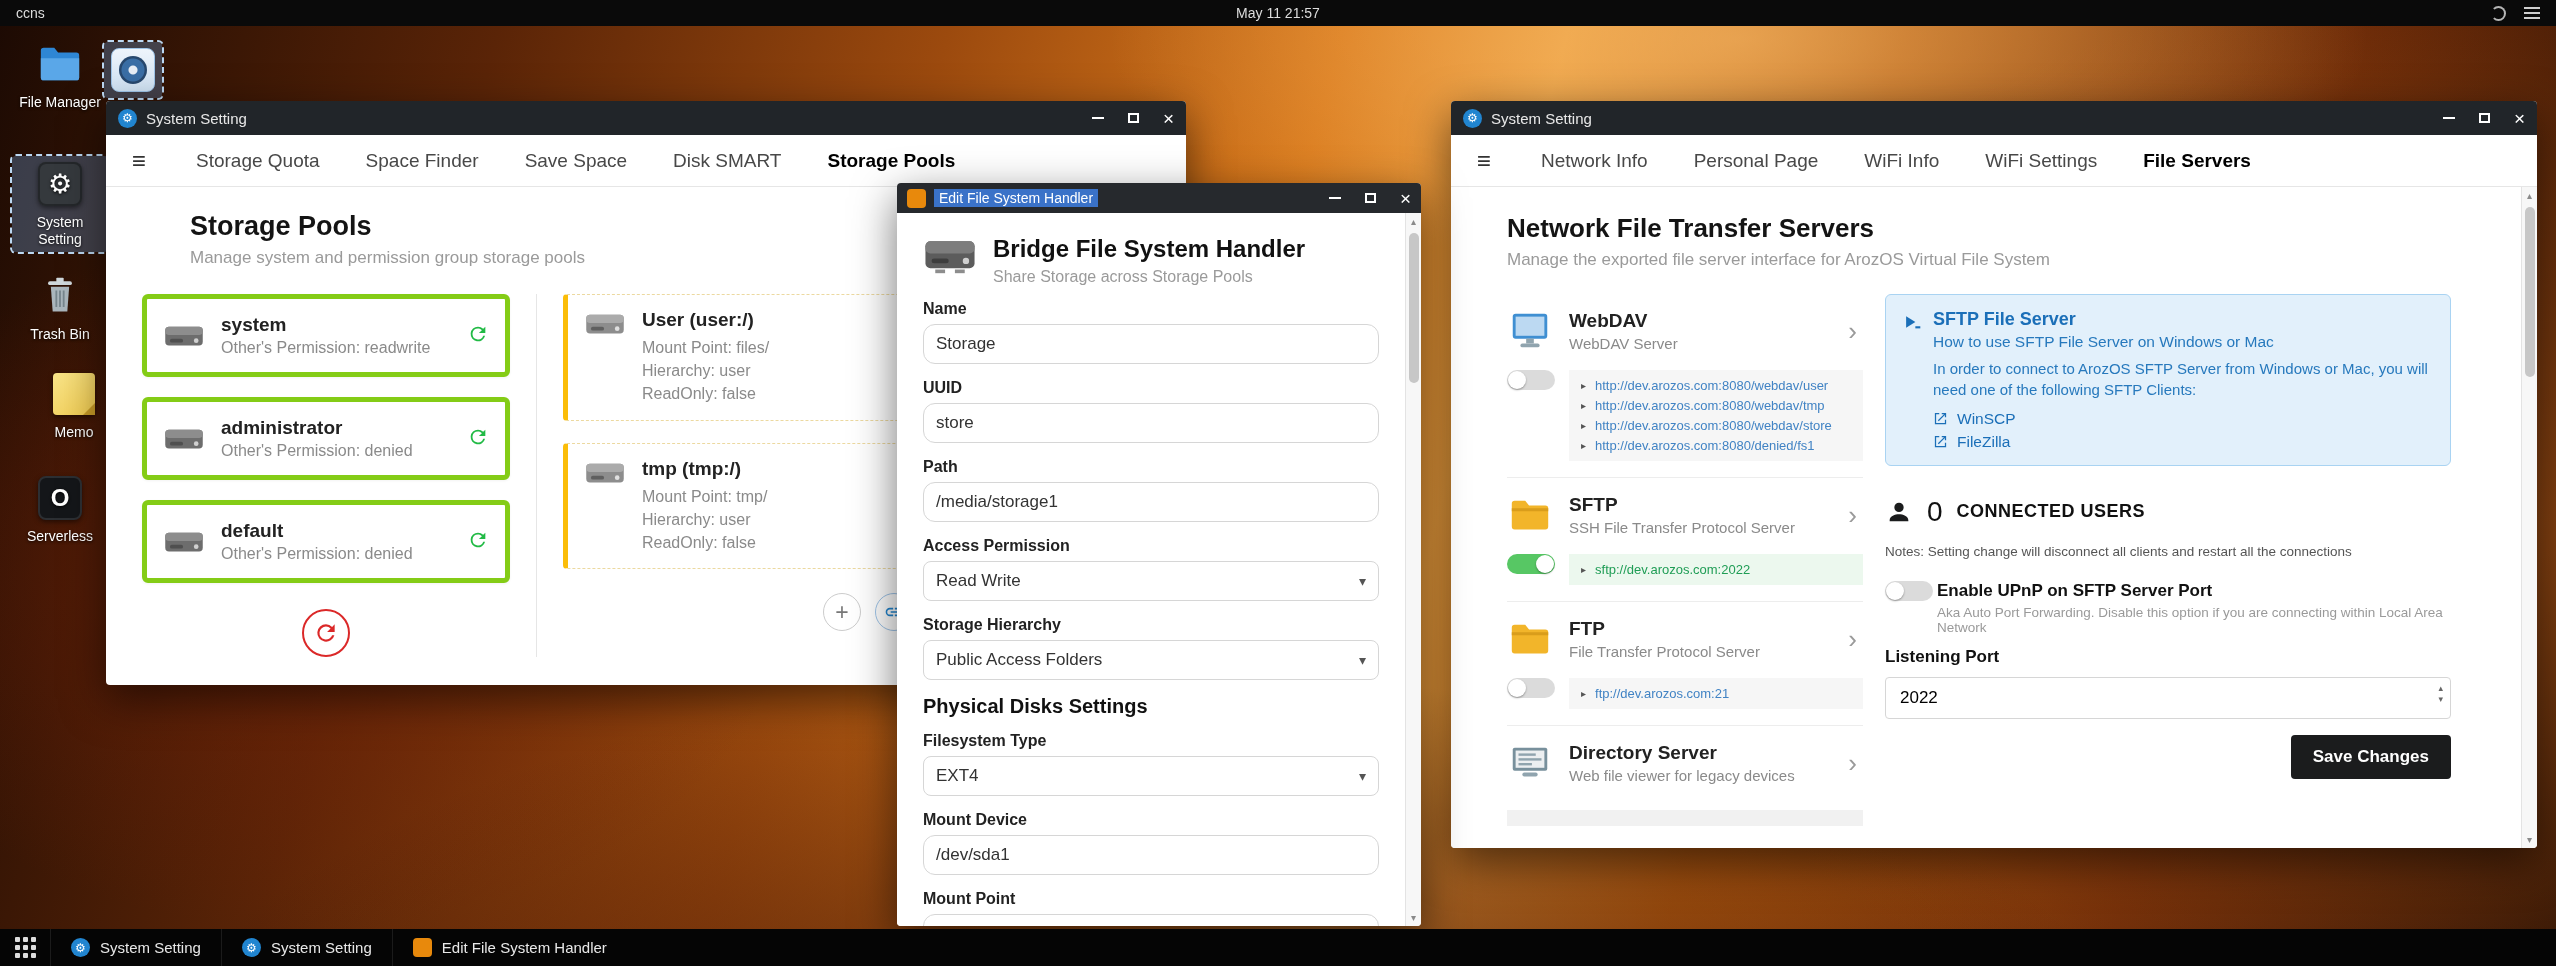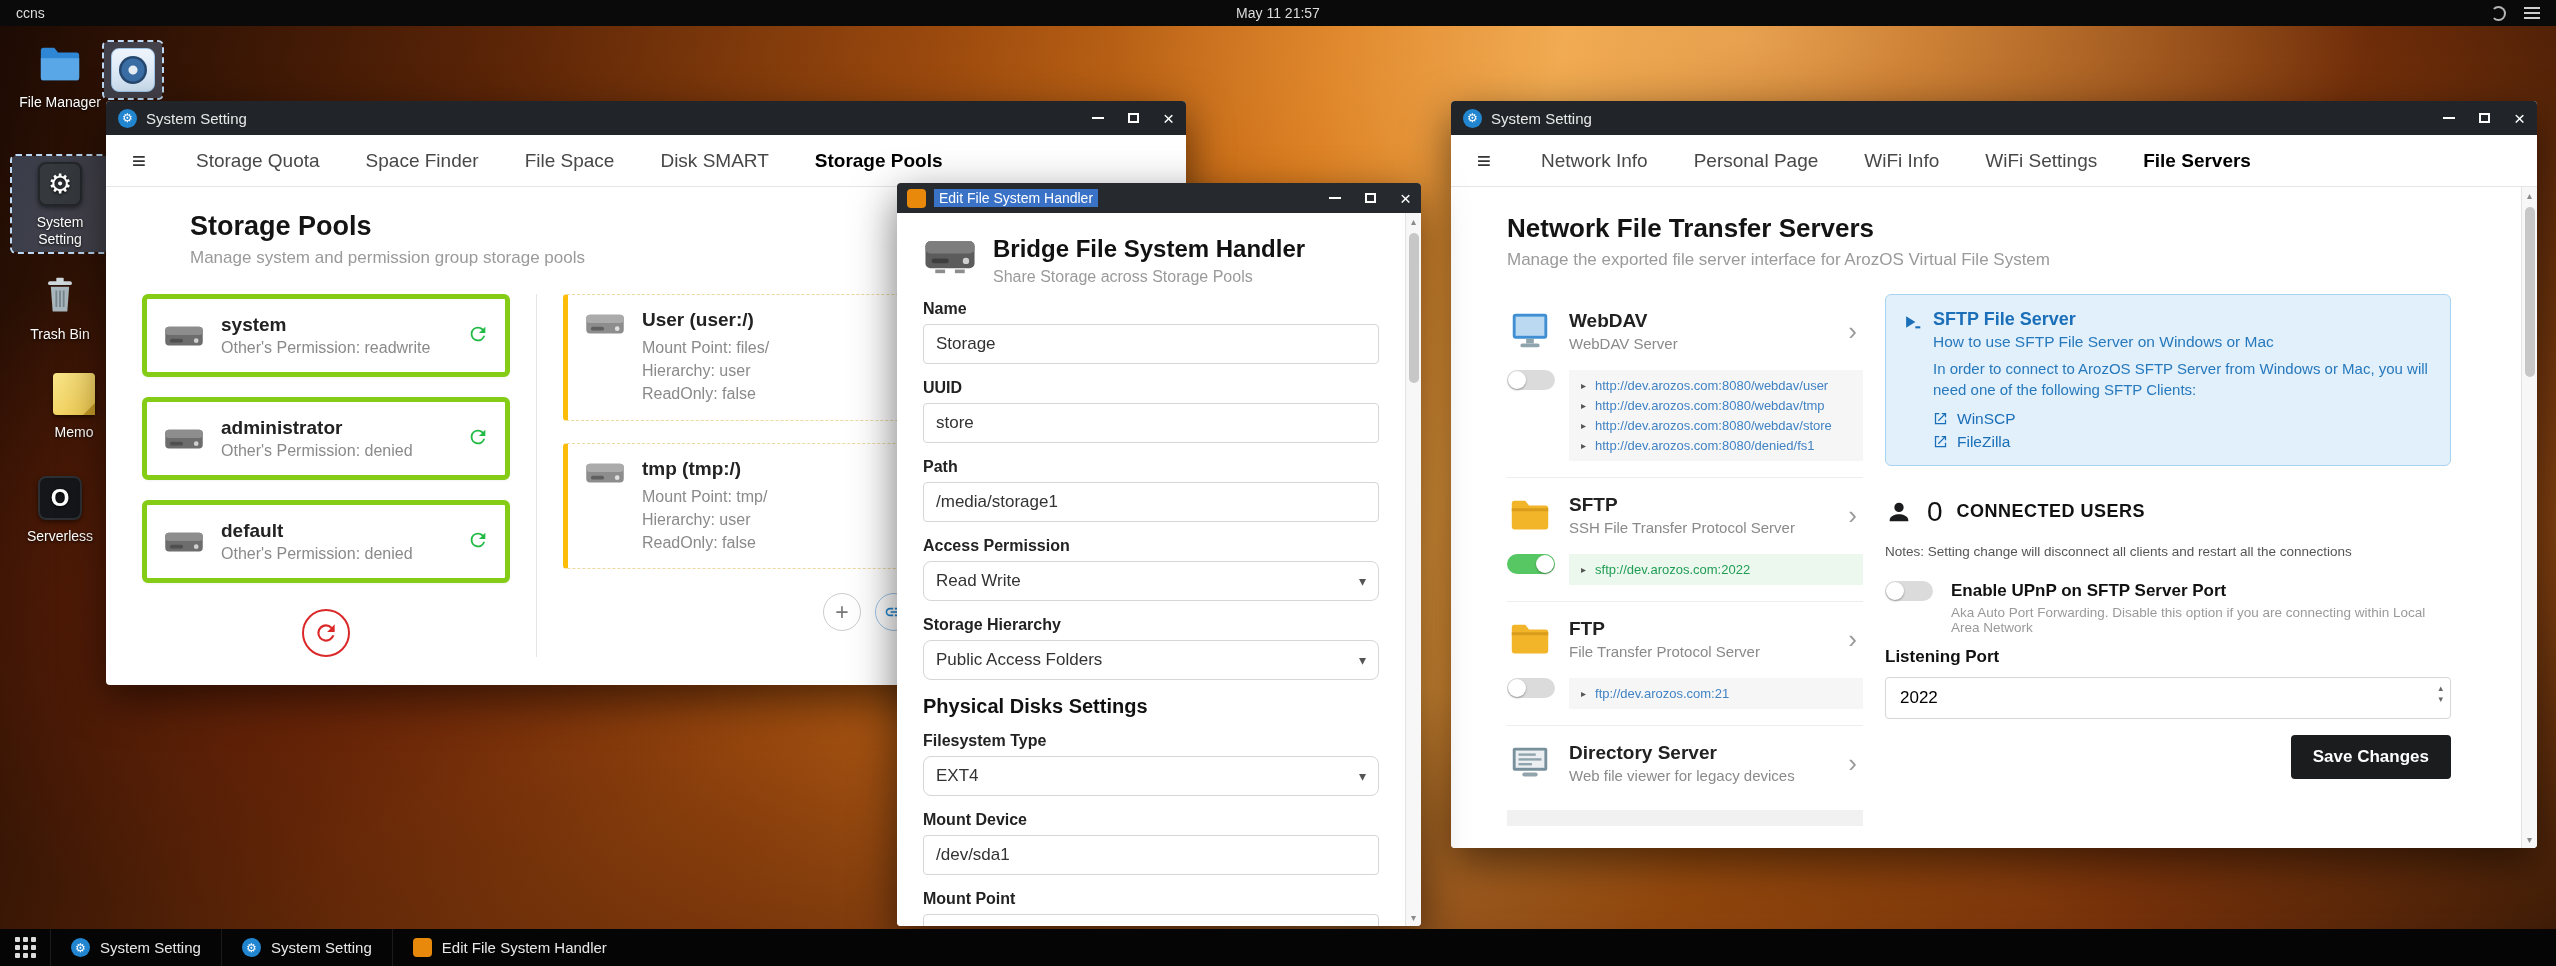--- a/index.html
+++ b/index.html
@@ -70,21 +70,21 @@
   .fab-row { display:flex; justify-content:flex-end; gap:14px; margin-top:24px; }
   .fab { width:38px; height:38px; border-radius:50%; border:1px solid #ccc; background:#fff; display:flex; align-items:center; justify-content:center; font-size:23px; color:#777; }
   .fab.link { border-color:#9ec4e8; }
   
   .content2 { position:absolute; top:30px; left:0; right:16px; bottom:0; padding:22px 26px; overflow:hidden; background:#fff; }
   .h2-head { display:flex; gap:16px; align-items:flex-start; margin-bottom:14px; }
   .h2-title { font-size:24px; font-weight:bold; color:#111; }
   .h2-sub { font-size:16px; color:#9a9a9a; margin-top:5px; }
   .fgroup { margin-bottom:15px; }
   .flabel { font-size:16px; font-weight:bold; color:#222; margin-bottom:6px; }
-  .finput { width:100%; height:40px; border:1px solid #d6d6d6; border-radius:4px; padding:17px 12px; font-size:17px; color:#333; font-family:inherit; background:#fff; }
+  .finput { width:100%; height:40px; border:1px solid #d6d6d6; border-radius:12px; padding:17px 12px; font-size:17px; color:#333; font-family:inherit; background:#fff; }
   .fselect { height:40px; border:1px solid #d6d6d6; border-radius:8px; padding:0 12px; font-size:17px; color:#333; display:flex; align-items:center; justify-content:space-between; background:#fff; }
   .fselect .caret { color:#555; font-size:14px; }
   .sec-h { font-size:20px; font-weight:bold; margin:14px 0; color:#111; }
   .vscroll { position:absolute; right:0; width:16px; background:#f7f7f7; border-left:1px solid #e3e3e3; color:#8a8a8a; font-size:10px; }
   .vscroll .sarr { position:absolute; left:0; right:0; text-align:center; }
   .vscroll .sarr.up { top:3px; } .vscroll .sarr.dn { bottom:3px; }
   .vthumb { position:absolute; left:3px; width:10px; border-radius:5px; background:#c7c7c7; }
   
   .content3 { position:absolute; top:86px; left:0; right:16px; bottom:0; padding:26px 0 0 56px; overflow:hidden; background:#fff; }
   .net-cols { display:flex; margin-top:24px; }
@@ -109,21 +109,21 @@
   .ip-head { display:flex; gap:12px; align-items:flex-start; }
   .ip-title { font-size:18px; font-weight:bold; color:#1b6fb8; }
   .ip-sub { font-size:15.5px; margin-top:3px; color:#2779bd; }
   .ip-body { font-size:15px; margin-top:7px; line-height:1.42; }
   .ip-links { margin-top:9px; display:flex; flex-direction:column; gap:5px; }
   .ip-link { display:flex; gap:9px; align-items:center; font-size:15.5px; color:#1b6fb8; }
   .users-row { display:flex; align-items:center; gap:14px; margin-top:30px; color:#111; }
   .users-count { font-size:28px; }
   .users-label { font-size:18px; font-weight:bold; letter-spacing:.5px; }
   .note { font-size:13.5px; color:#555; margin-top:16px; }
-  .upnp { display:flex; gap:18px; margin-top:22px; align-items:flex-start; }
+  .upnp { display:flex; gap:4px; margin-top:22px; align-items:flex-start; }
   .upnp-label { font-size:17px; font-weight:bold; color:#111; }
   .upnp-desc { font-size:13.5px; color:#9a9a9a; margin-top:4px; }
   .lp-label { font-size:17px; font-weight:bold; margin-top:12px; color:#111; }
   .lp-wrap { position:relative; margin-top:10px; }
   .lp-input { width:100%; height:42px; border:1px solid #d6d6d6; border-radius:4px; padding:0 14px; font-size:17px; font-family:inherit; }
   .spin { position:absolute; right:8px; top:7px; display:flex; flex-direction:column; gap:2px; font-size:9px; color:#666; line-height:1; }
   .save-row { display:flex; justify-content:flex-end; margin-top:16px; }
   .save-btn { background:#1b1c1d; color:#fff; font-size:17px; font-weight:bold; padding:12px 22px; border-radius:4px; }
   
   .taskbar { position:absolute; left:0; right:0; bottom:0; height:37px; background:#050505; display:flex; align-items:center; z-index:80; color:#e8e8e8; font-size:15px; }
@@ -207,21 +207,21 @@
     <span class="wc">
       <span class="min"></span>
       <span class="max"></span>
       <span class="cls">×</span>
     </span>
   </div>
   <div class="tabbar">
     <span class="ham">≡</span>
     <span class="tab">Storage Quota</span>
     <span class="tab">Space Finder</span>
-    <span class="tab">File Space</span>
+    <span class="tab">Save Space</span>
     <span class="tab">Disk SMART</span>
     <span class="tab active">Storage Pools</span>
   </div>
   <div class="content1">
     <div class="ss-head">
       <div class="page-h">Storage Pools</div>
       <div class="page-sub">Manage system and permission group storage pools</div>
     </div>
     <div class="cols">
       <div class="col-left">

